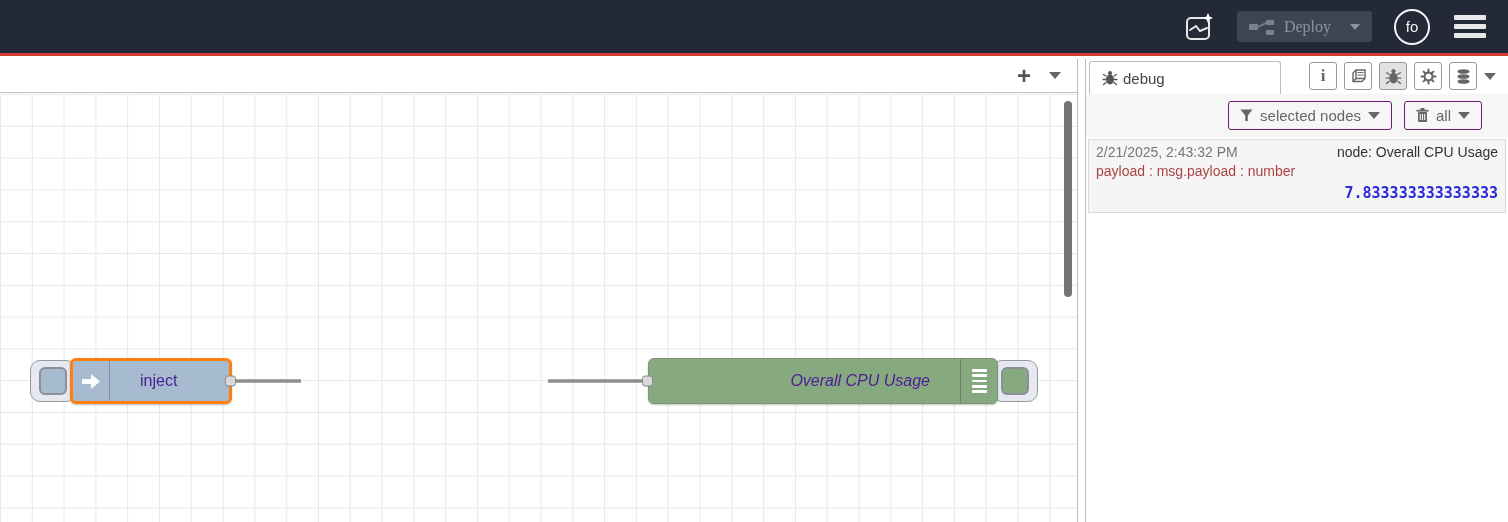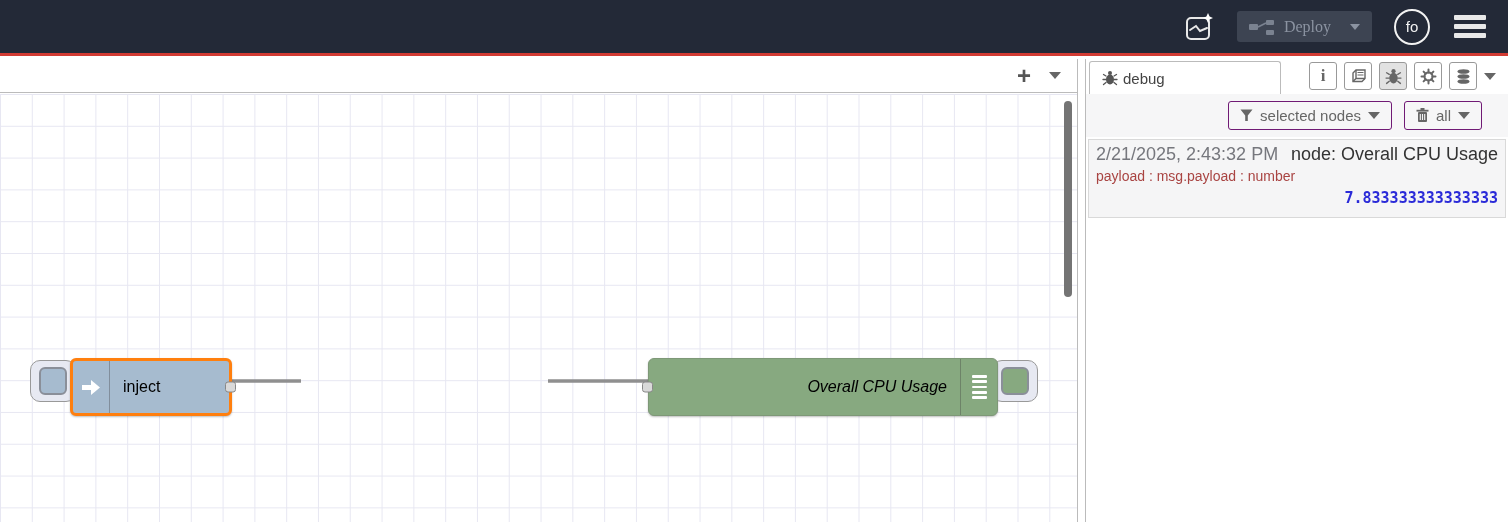--- a/index.html
+++ b/index.html
@@ -42,23 +42,23 @@
 
   .canvas { position:absolute; top:35px; left:0; right:0; bottom:0;
     background-color:#fff; overflow:hidden;
     background-image:
       linear-gradient(#e7e7f2 1.2px, transparent 1.2px),
       linear-gradient(90deg, #e7e7f2 1.2px, transparent 1.2px);
     background-size:31.8px 31.8px; }
 
   .wires { position:absolute; top:0; left:0; width:100%; height:100%; }
 
-  .node { position:absolute; height:58px; border-radius:6px;
+  .node { position:absolute; height:46px; border-radius:6px;
     border:1px solid #8c98a3; box-shadow:0 1px 2px rgba(0,0,0,0.25);
-    display:flex; align-items:center; font-size:16px; color:#000000; }
+    display:flex; align-items:center; font-size:16px; color:#4c1d95;gap:17px; }
   .node.selected { border:3px solid #ff7f0e; }
   .node-blue { background:#a6bbcf; }
   .node-green { background:#87a980; border-color:#7e9877; }
   .icon-shank { width:37px; align-self:stretch; display:flex;
     align-items:center; justify-content:center; }
   .icon-shank.left  { border-right:1px solid rgba(60,60,60,0.35); }
   .icon-shank.right { border-left:1px solid rgba(60,60,60,0.35); }
   .node-label { padding:0 13px; white-space:nowrap; }
   .node-label.right { flex:1; text-align:right; font-style:italic; }
   .port { position:absolute; width:11px; height:11px; background:#d9d9d9;
@@ -108,21 +108,21 @@
     display:flex; align-items:center; justify-content:flex-end;
     gap:12px; padding-right:26px; }
   .toolbar-btn { height:29px; border:1px solid #701a75; border-radius:3px;
     display:flex; align-items:center; gap:7px; padding:0 11px;
     color:#666; font-size:15px; background:transparent; }
 
   .messages { flex:1; background:#fff; padding:2px 2px 0 2px; }
   .msg { background:#f5f5f6; border:1px solid #d9d9d9;
     padding:4px 7px 10px 7px; }
   .msg-meta { display:flex; justify-content:space-between;
-    font-size:18px; color:#76777d; }
+    font-size:14px; color:#76777d; }
   .msg-node { color:#333; }
   .msg-prop { margin-top:3px; font-size:14px; color:#a94442; }
   .msg-value { margin-top:5px; font-size:15px; font-weight:bold;
     color:#2a2ad8; font-family:"DejaVu Sans Mono",monospace;text-align:right; }
 </style>
 </head>
 <body>
 
 <div class="header">
   <svg class="ai-icon" viewBox="0 0 32 32">

